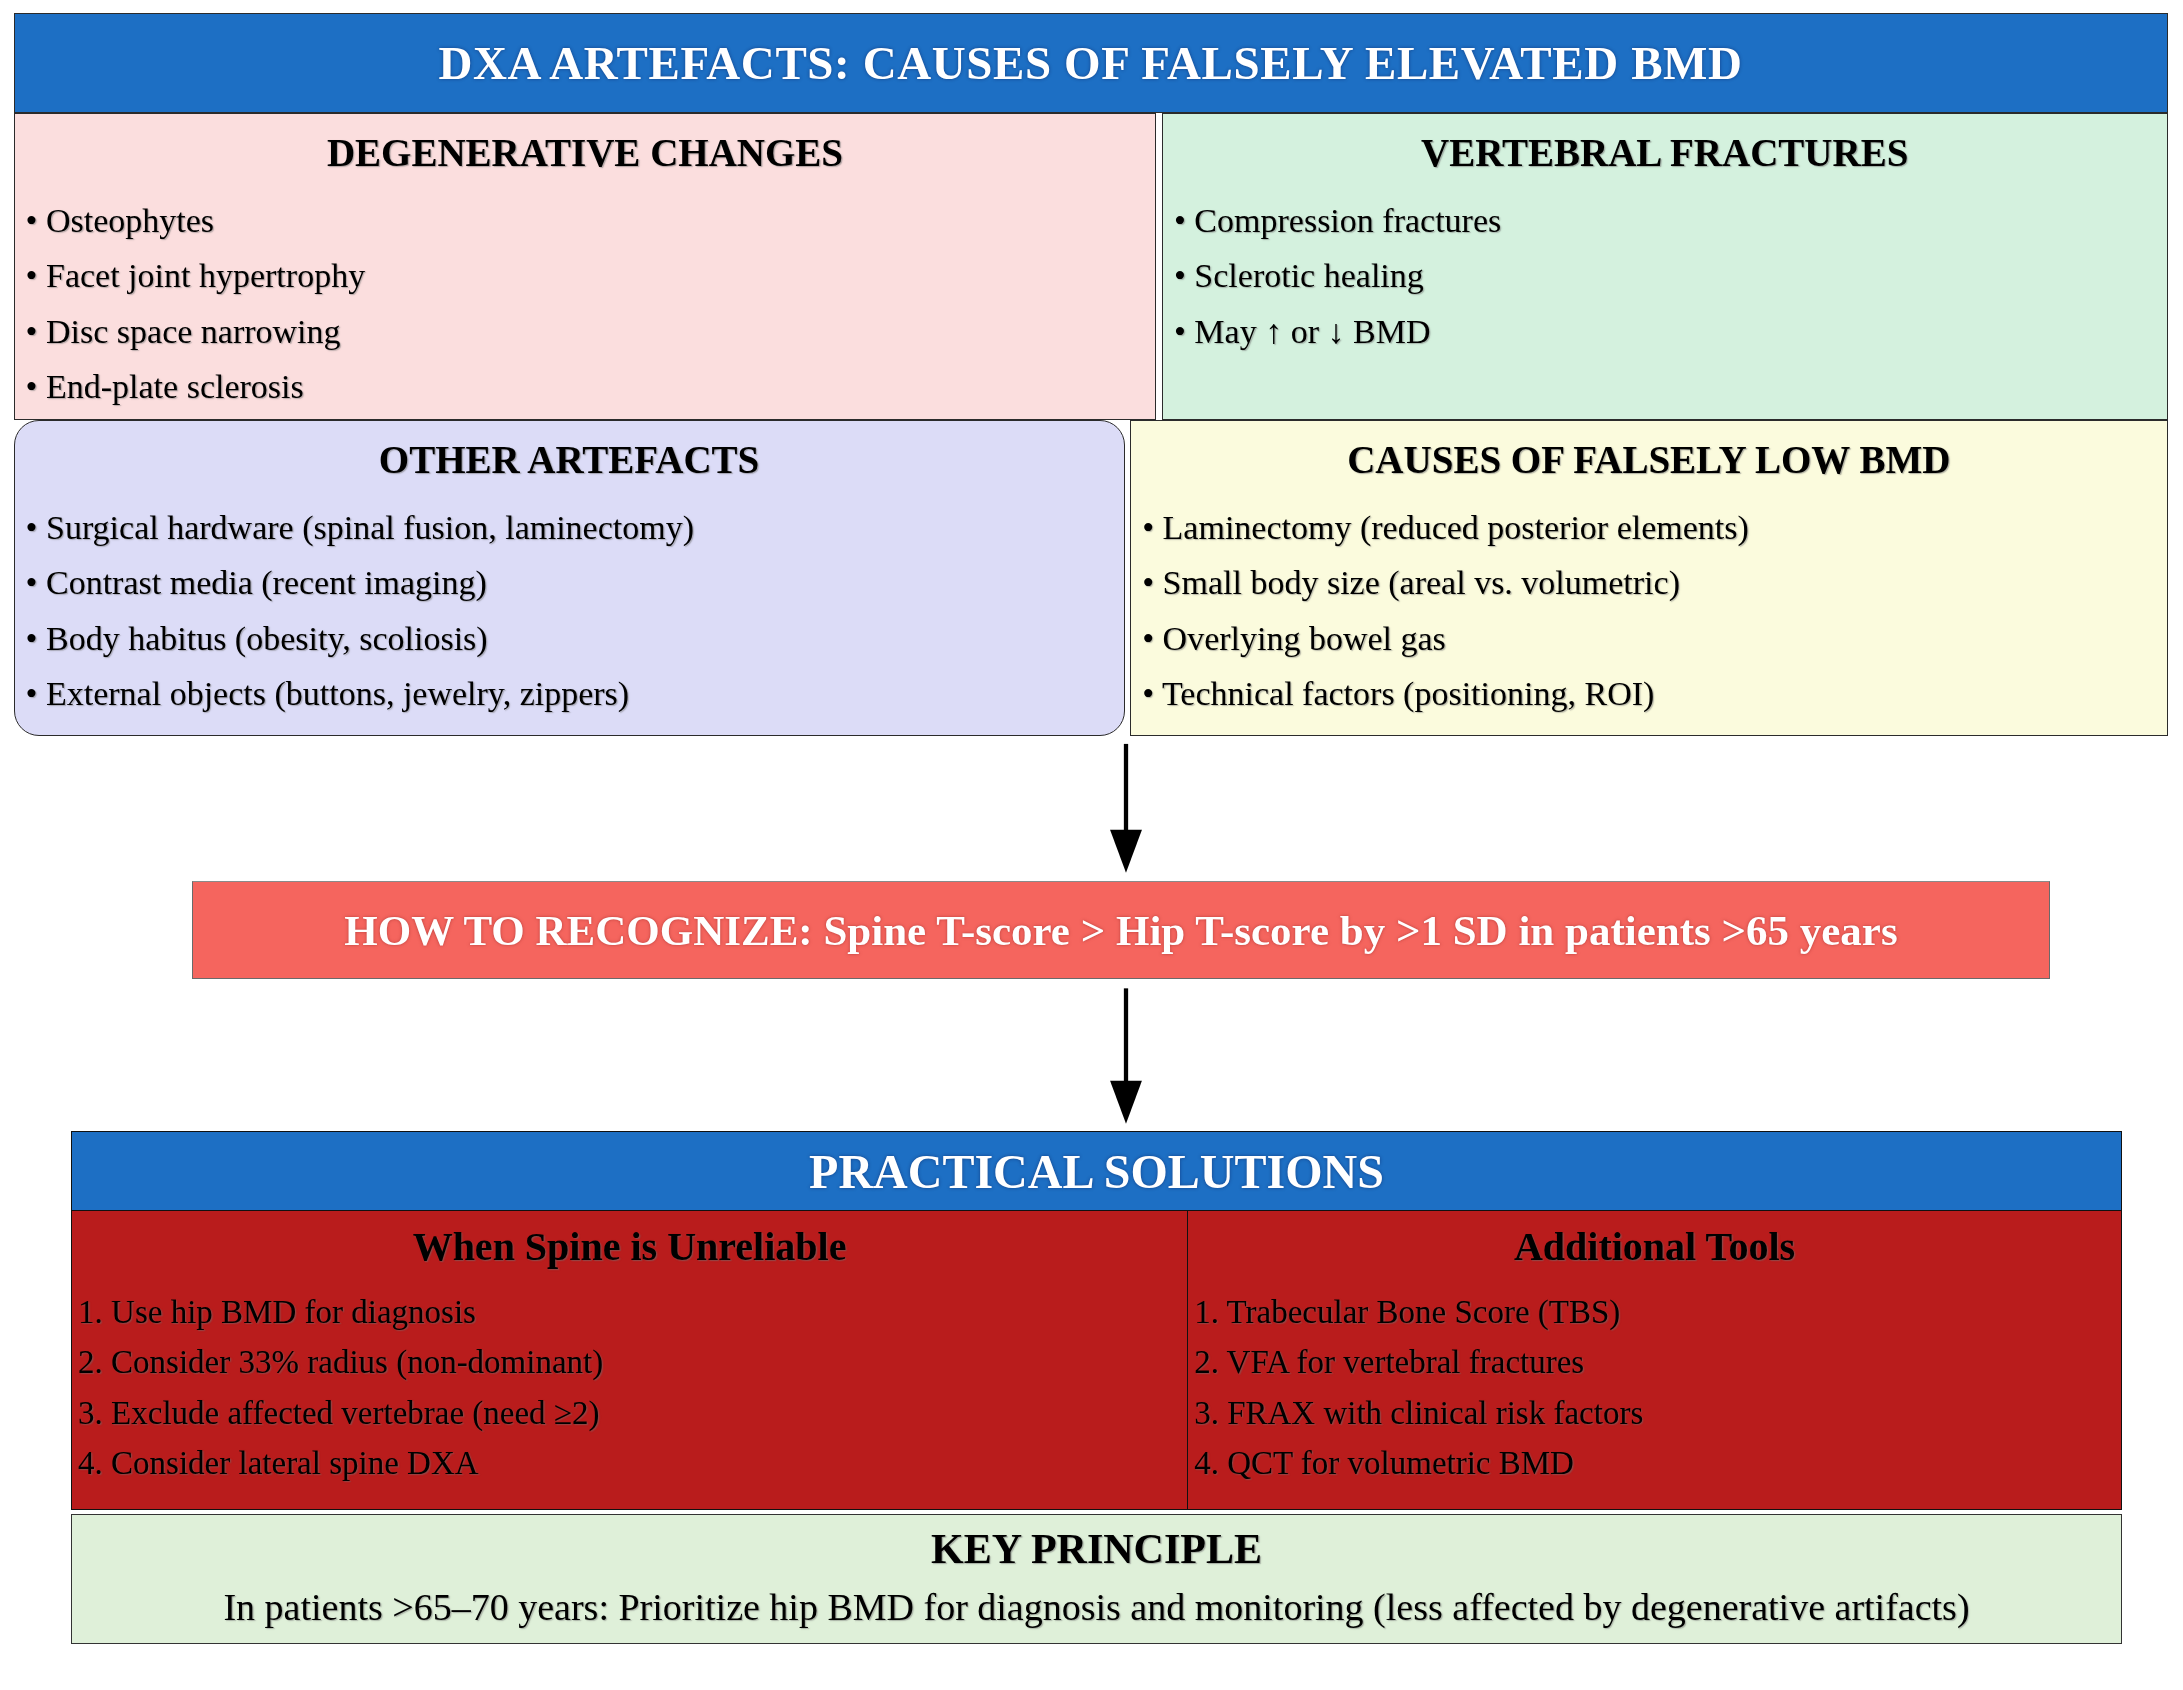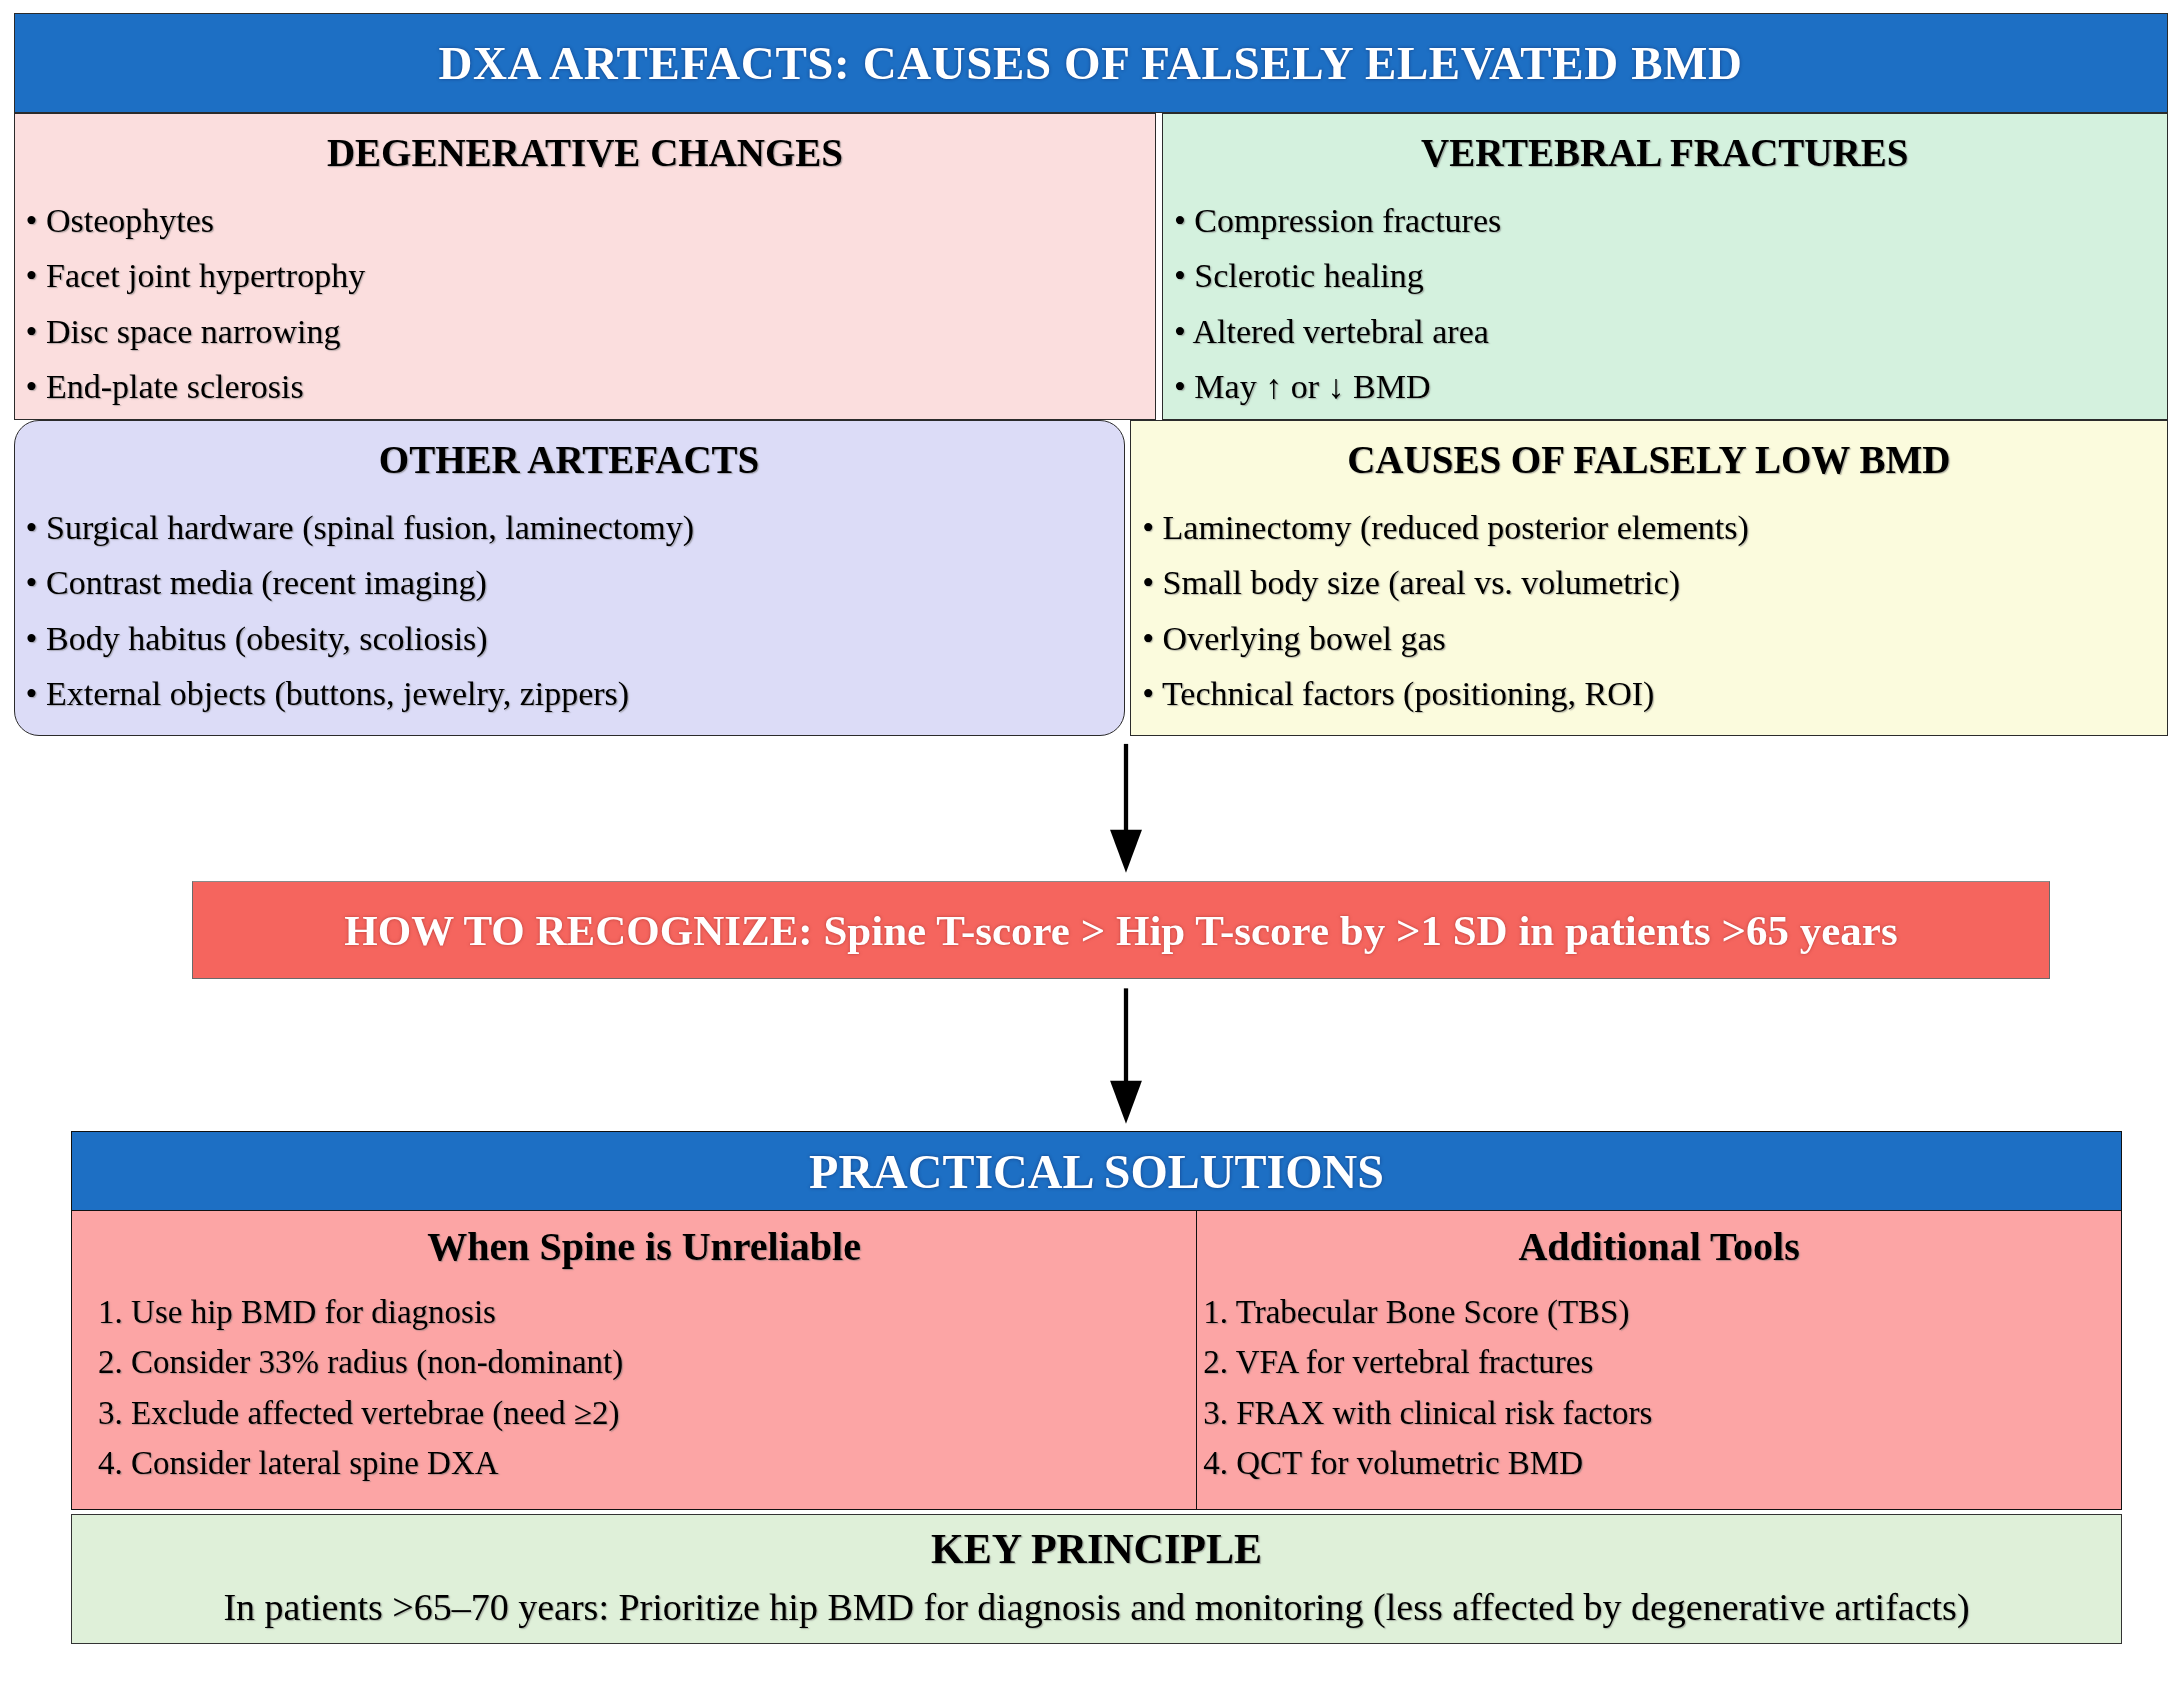--- a/index.html
+++ b/index.html
@@ -53,22 +53,21 @@
   .solutions-header{
     height:80px;background:#1d6fc4;border:1.8px solid #111;box-sizing:border-box;
     display:flex;align-items:center;justify-content:center;
   }
   .solutions-title{
     color:#ffffff;font-size:48px;font-weight:bold;white-space:nowrap;
     text-shadow:0 0 3.7px rgba(10,10,60,.45);
   }
   .solutions-columns{
     display:flex;height:299px;border:1.8px solid #111;border-top:none;box-sizing:border-box;
-    background:#fca5a5;
-    padding-left:20px;
+    background:#b91c1c;
   }
   .sol-col{box-sizing:border-box;padding:0 6.1px;overflow:hidden;}
   .sol-col-left{flex:545 0 0;}
   .sol-col-right{flex:455 0 0;border-left:1.8px solid #111;}
   .col-title{
     margin-top:12.3px;text-align:center;font-size:40px;font-weight:bold;white-space:nowrap;
     text-shadow:1.2px 1.2px 1.2px rgba(110,110,110,.55);
   }
   .sol-items{margin-top:17px;}
   .sol-item{
@@ -105,21 +104,20 @@
         <div class="item">• Facet joint hypertrophy</div>
         <div class="item">• Disc space narrowing</div>
         <div class="item">• End-plate sclerosis</div>
       </div>
     </div>
     <div class="box box-vertebral">
       <div class="box-title">VERTEBRAL FRACTURES</div>
       <div class="items">
         <div class="item">• Compression fractures</div>
         <div class="item">• Sclerotic healing</div>
-        <div class="item">• Altered vertebral area</div>
         <div class="item">• May ↑ or ↓ BMD</div>
       </div>
     </div>
   </div>
 
   <div class="row row2">
     <div class="box box-other">
       <div class="box-title">OTHER ARTEFACTS</div>
       <div class="items">
         <div class="item">• Surgical hardware (spinal fusion, laminectomy)</div>

